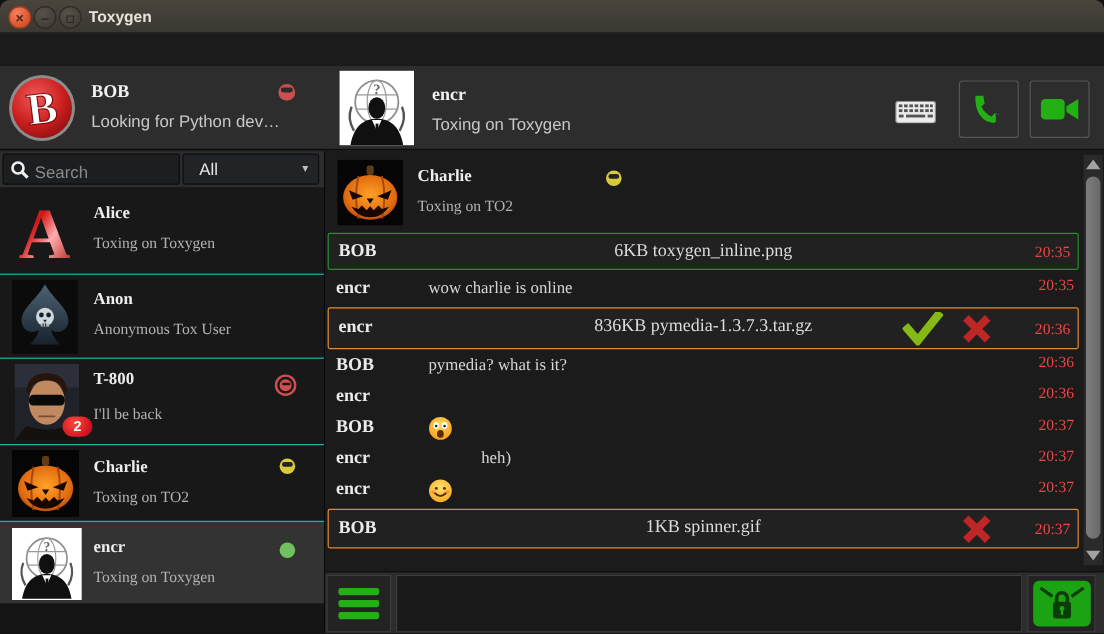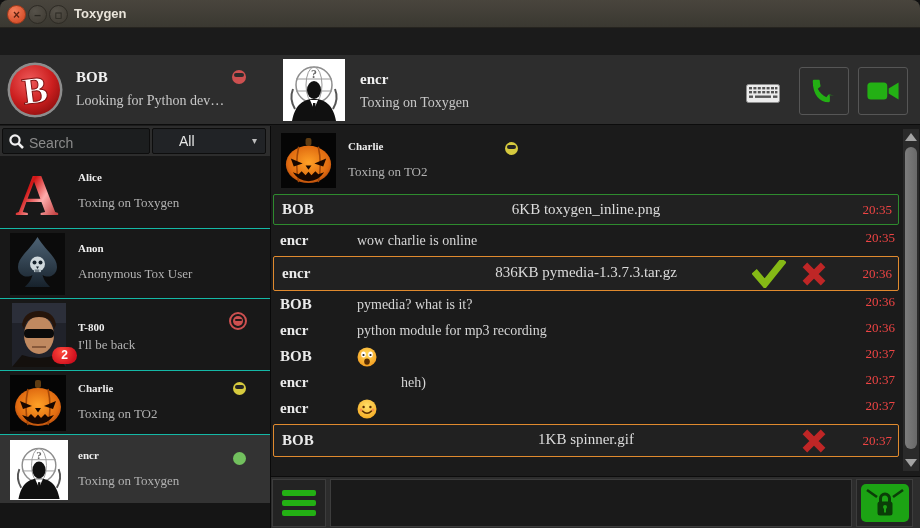--- a/index.html
+++ b/index.html
@@ -27,21 +27,21 @@
     background:#3b3933; border-bottom:1px solid #1d1c18; display:flex; align-items:center; }
   .menu-item { color:#ddd6ca; font-size:13px; padding:0 11px; line-height:26px; }
   .menu-item:first-child { margin-left:2px; }
 
   
   .toppanel { position:absolute; left:0; top:55px; width:920px; height:70px;
     background:#2d2d2d; border-bottom:1px solid #0c0c0c; }
   .avatar { position:absolute; overflow:hidden; }
   .t-name { position:absolute; font-family:"Liberation Serif", serif; font-weight:bold;
     font-size:15px; color:#f0f0f0; }
-  .t-status { position:absolute; font-family:Liberation Serif, serif; font-size:14px; color:#c8c8c8; }
+  .t-status { position:absolute; font-family:Liberation Sans, sans-serif; font-size:14px; color:#c8c8c8; }
 
   
   .stdot { position:absolute; border-radius:50%; }
   .st-busy { background:#cd5050; }
   .st-busy::after { content:''; position:absolute; left:2px; right:2px; top:3px; height:4px;
     border-radius:2px; background:#2b2b2b; }
   .st-away { background:#d6ca3e; }
   .st-away::after { content:''; position:absolute; left:2px; right:2px; top:3px; height:4px;
     border-radius:2px; background:#242424; }
   .st-online { background:#72c05e; }
@@ -60,27 +60,27 @@
   .searchrow { position:absolute; left:0; top:0; width:270px; height:30px; background:#2d2d2d; }
   .searchbox { position:absolute; left:2px; top:2px; width:148px; height:26px;
     background:#1c1e1f; border:1px solid #0d0d0d; border-radius:2px; }
   .searchbox input { position:absolute; left:26px; top:0; width:118px; height:28px;
     background:transparent; border:none; outline:none; color:#ddd; font-size:14px;
     font-family:"Liberation Sans", sans-serif; }
   .searchbox input::placeholder { color:#8b8b8b; }
   .search-ico { position:absolute; left:5px; top:4px; }
   .combo { position:absolute; left:152px; top:2px; width:114px; height:26px; background:#212326;
     border:1px solid #0d0d0d; border-radius:2px; color:#e6e6e6; font-size:14px; line-height:24px;
-    padding-left:26px; }
+    padding-left:13px; }
   .combo .caret { position:absolute; right:8px; top:0; color:#bdbdbd; font-size:10px; }
 
   .contact { position:absolute; left:0; width:270px; background:#181818; border-top:1px solid #14b8a6; }
   .contact.selected { background:#333333; }
   .c-name { position:absolute; left:78px; font-family:"Liberation Serif", serif; font-weight:bold;
-    font-size:11px; color:#ededed; }
+    font-size:14px; color:#ededed; }
   .c-status { position:absolute; left:78px; font-family:"Liberation Serif", serif;
     font-size:13px; color:#b2b2b2; }
   .badge { position:absolute; left:52px; min-width:25px; height:17px; border-radius:9px;
     background:radial-gradient(circle at 40% 30%, #ff4a3c, #cf0f1e 75%); color:#fff;
     font-weight:bold; font-size:12px; text-align:center; line-height:17px; }
 
   
   .vdivider { position:absolute; left:270px; top:126px; width:1px; height:402px; background:#090909; }
   .chat { position:absolute; left:271px; top:126px; width:649px; height:402px; background:#1b1b1b; }
 
@@ -273,21 +273,21 @@
         <svg width="54" height="64" viewBox="0 0 54 64">
           <rect width="54" height="64" fill="#20222a"></rect>
           <rect width="54" height="20" fill="#2c2f3a"></rect>
           <ellipse cx="27" cy="32" rx="15" ry="19" fill="#c08960"></ellipse>
           <path d="M10 22 Q12 8 27 8 Q42 8 44 22 L42 26 Q40 14 27 14 Q14 14 12 26 Z" fill="#26150b"></path>
           <rect x="12" y="26" width="30" height="9" rx="4" fill="#0a0a0a"></rect>
           <line x1="20" y1="44" x2="34" y2="44" stroke="#7a4e33" stroke-width="1.6"></line>
           <path d="M0 64 L10 52 Q27 58 44 52 L54 64 Z" fill="#14100d"></path>
         </svg>
       </div>
-      <span class="c-name" style="top:22px;">T-800</span>
+      <span class="c-name" style="top:10px;">T-800</span>
       <span class="st-ring" style="left:229px;top:13px;">
           <span class="inner"></span>
         </span>
       <span class="c-status" style="top:38px;">I'll be back</span>
       <span class="badge" style="top:48px;">2</span>
     </div>
 
     <div class="contact" style="top:244px;height:64px;">
       <div class="avatar" style="left:10px;top:4px;width:56px;height:56px;">
         <svg width="56" height="56" viewBox="0 0 56 56">
@@ -395,21 +395,20 @@
     </div>
 
     <div class="msg plain" style="top:167px;">
       <span class="m-author" style="top:3px;">BOB</span>
       <span class="m-text" style="top:4px;">pymedia? what is it?</span>
       <span class="m-time" style="top:1px;">20:36</span>
     </div>
 
     <div class="msg plain" style="top:193px;">
       <span class="m-author" style="top:3px;">encr</span>
-      <span class="m-text" style="top:4px;">python module for mp3 recording</span>
       <span class="m-time" style="top:1px;">20:36</span>
     </div>
 
     <div class="msg plain" style="top:219px;">
       <span class="m-author" style="top:3px;">BOB</span>
       <span class="ft-ico" style="left:85px;top:2px;">
         <svg width="20" height="20" viewBox="0 0 20 20">
           <defs>
               <radialGradient id="em1" cx="50%" cy="35%" r="70%">
             <stop offset="0%" stop-color="#ffd95a"></stop>

